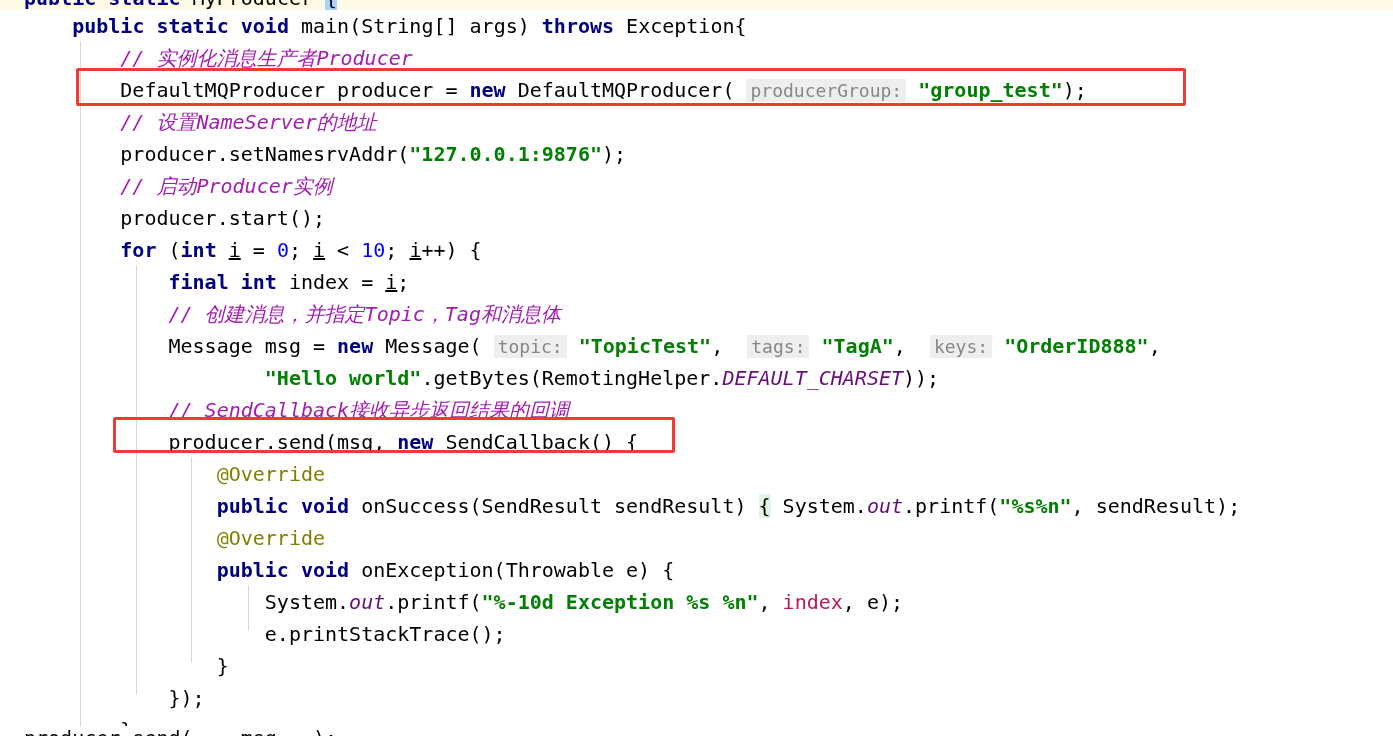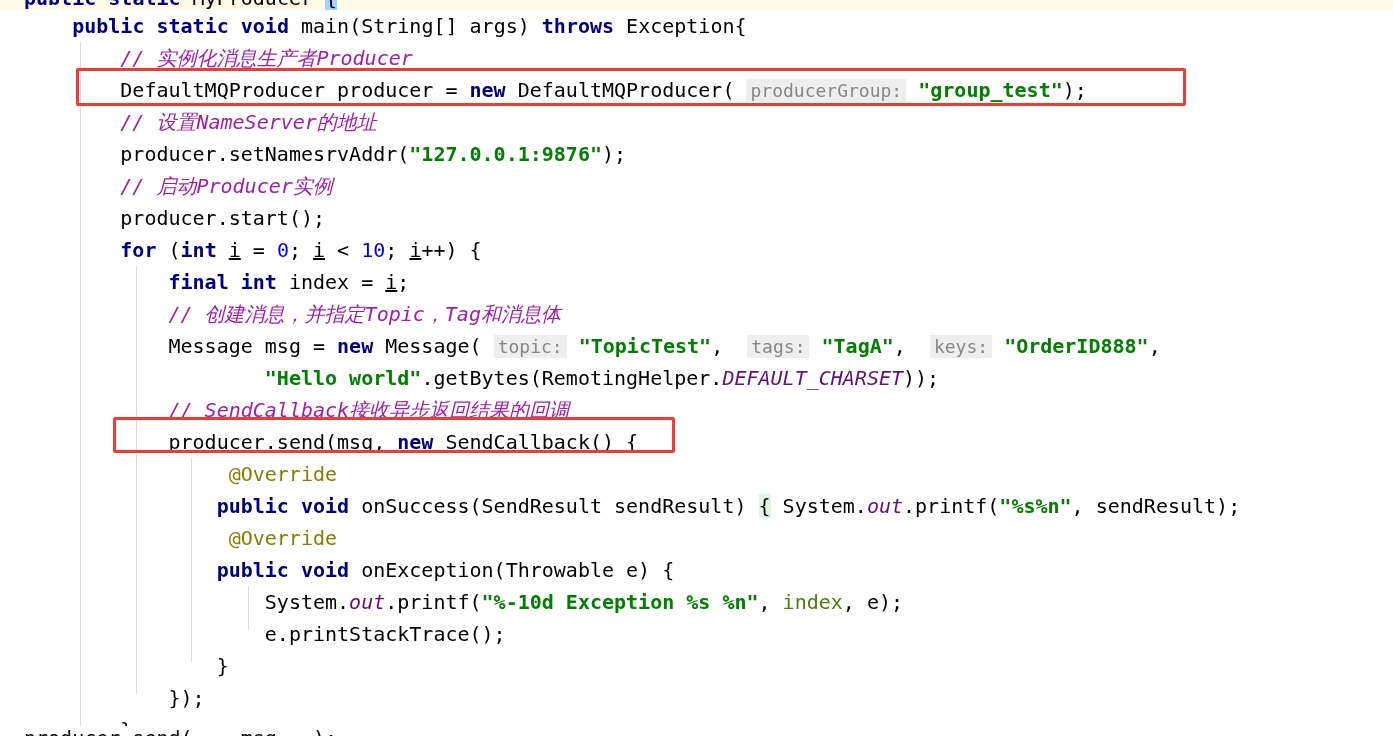--- a/index.html
+++ b/index.html
@@ -75,23 +75,23 @@
     width: 1px;
     background: #d9d9d9;
     pointer-events: none;
   }
 
   
   .kw   { color: #000080; font-weight: bold; }
   .str  { color: #008000; font-weight: bold; }
   .num  { color: #0000ff; }
   .cmt  { color: #a21caf; font-style: italic; }
-  .ann  { color: #808000; margin-left: 12px; }
+  .ann  { color: #808000; }
   .sfld { color: #660e7a; font-weight: normal; font-style: italic; }
-  .lvar { color: #4d7c0f; }
+  .lvar { color: #be185d; }
   .rvar { text-decoration: underline; text-decoration-color: #000000; }
   .plain{ color: #000000; }
 
   
   .hint {
     color: #878787;
     background: #eeeeee;
     border-radius: 0;
     padding: 1px 4px;
     font-size: 18px;

